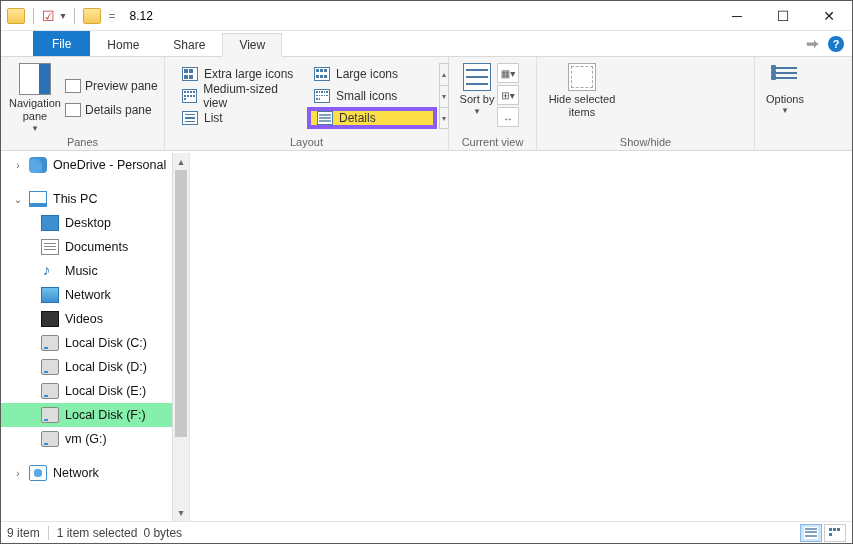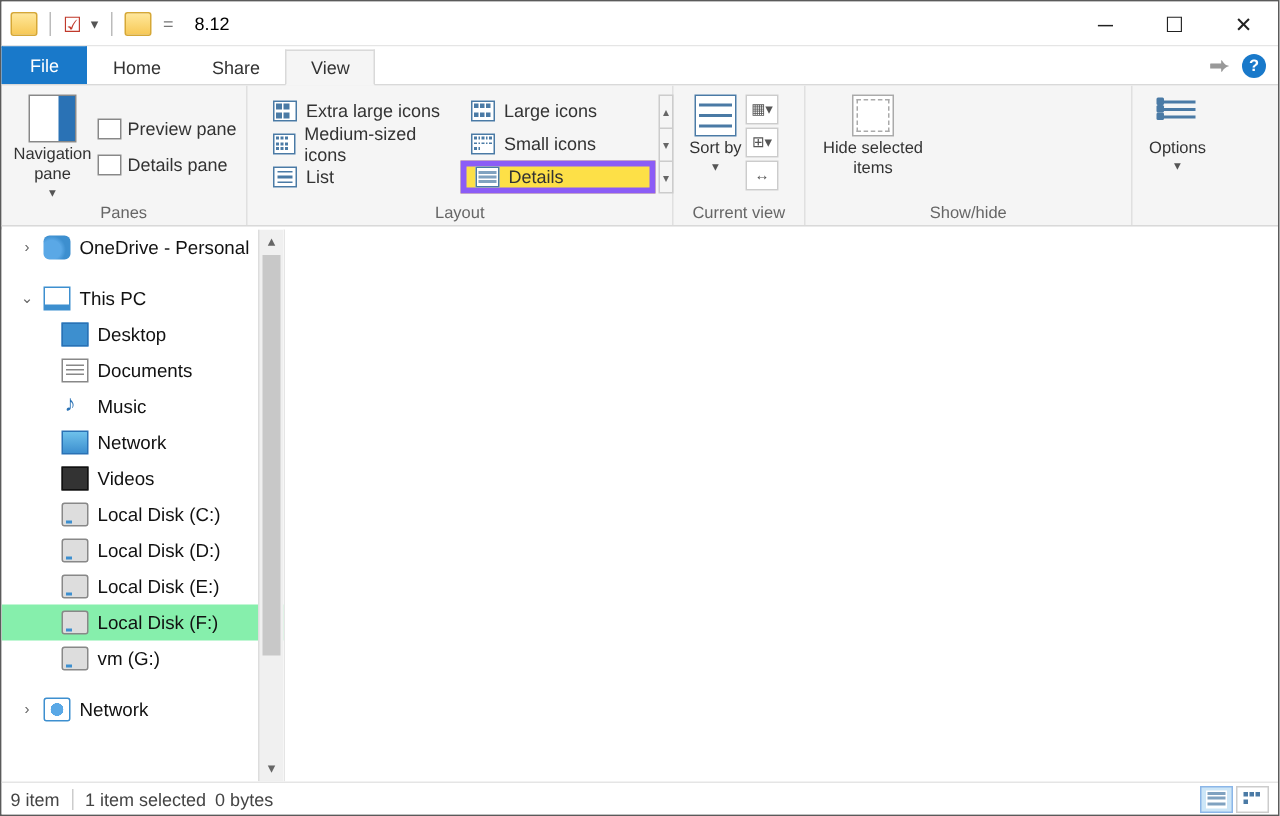--- a/index.html
+++ b/index.html
@@ -10,21 +10,21 @@
   .titlebar { height: 30px; display: flex; align-items: center; background: #fff; border-bottom: 1px solid #e5e5e5; }
   .titlebar .qat { display: flex; align-items: center; gap: 4px; padding-left: 6px; }
   .folder-ico { width: 18px; height: 16px; background: linear-gradient(#ffe79a,#f7c957); border:1px solid #d6a836; border-radius:2px; }
   .qat-divider { width:1px; height:16px; background:#bbb; margin:0 4px; }
   .dropdown-arrow { font-size:10px; color:#555; margin-left:2px; }
   .title-text { margin-left: 6px; font-size: 12px; }
   .titlebar .spacer { flex: 1; }
   .win-btn { width: 46px; height: 30px; display:flex; align-items:center; justify-content:center; font-size:14px; color:#222; }
 
   
-  .tabs { height: 26px; display:flex; align-items:flex-end; border-bottom:1px solid #d9d9d9; background:#fff; position:relative; }
+  .tabs { height: 26px; display:flex; align-items:flex-end; border-bottom:1px solid #d9d9d9; background:#fff; position:relative;padding-left:32px; }
   .tab { padding: 4px 16px; font-size:12px; color:#333; border:1px solid transparent; border-bottom:none; cursor:default; }
   .tab.file { background:#1979ca; color:#fff; border-color:#1979ca; padding:5px 18px; }
   .tab.active { background:#f5f5f5; border-color:#d9d9d9; border-bottom:1px solid #f5f5f5; margin-bottom:-1px; }
   .tabs .right-icons { position:absolute; right:8px; top:4px; display:flex; gap:8px; align-items:center; }
   .help-icon { width:16px; height:16px; border-radius:50%; background:#1979ca; color:#fff; display:flex; align-items:center; justify-content:center; font-size:11px; font-weight:bold; }
   .pin-icon { font-size:14px; color:#999; }
 
   
   .ribbon { height: 94px; background:#f5f5f5; border-bottom:1px solid #d9d9d9; display:flex; }
   .ribbon-group { border-right:1px solid #e0e0e0; padding:4px 8px 0 8px; display:flex; flex-direction:column; }
@@ -194,21 +194,21 @@
               <i></i>
               <i></i>
               <i></i>
               <i></i>
               <i></i>
               <i></i>
               <i></i>
               <i></i>
               <i></i>
             </span>
-          <span>Medium-sized icons</span>
+          <span>Medium-sized view</span>
         </div>
         <div class="layout-item">
           <span class="grid-ico s">
               <i></i>
               <i></i>
               <i></i>
               <i></i>
               <i></i>
               <i></i>
               <i></i>

